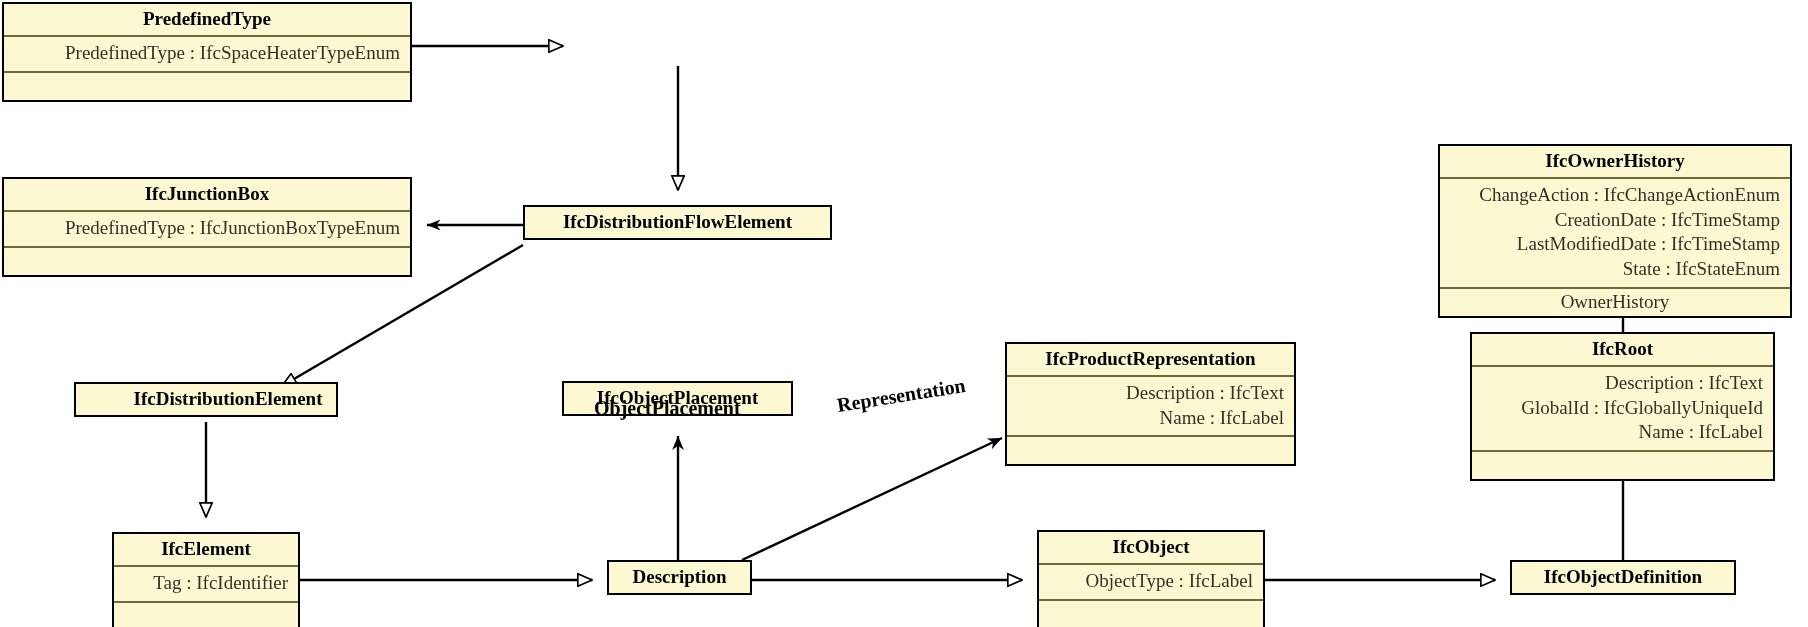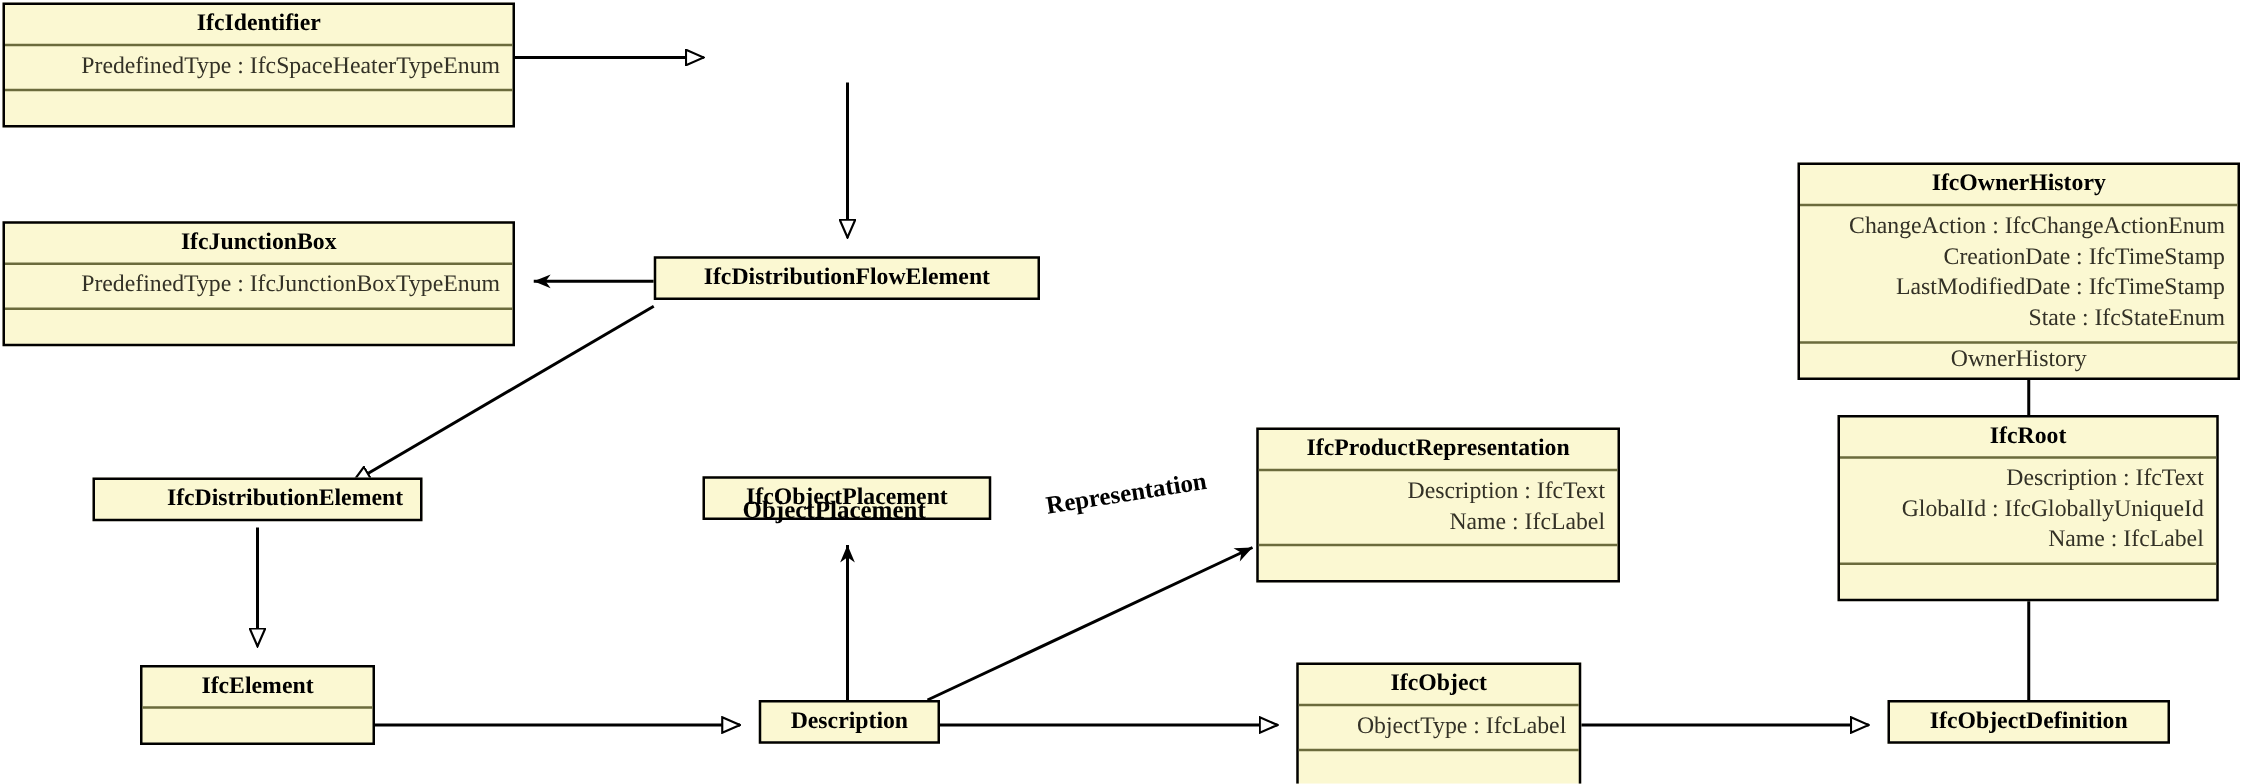--- a/index.html
+++ b/index.html
@@ -127,41 +127,41 @@
     <g>
       <path d="M1623,560 L1623,464" stroke="#000000" stroke-width="2.4" fill="none" marker-end="url(#hollow-tri)"></path>
     </g>
 
     <g>
       <path d="M1623,332 L1623,278" stroke="#000000" stroke-width="2.4" fill="none" marker-end="url(#open-arrow)"></path>
     </g>
   </svg>
 
   <div class="uml-class" style="left:2px; top:2px; width:410px;">
-    <div class="uml-name">IfcIdentifier</div>
+    <div class="uml-name">PredefinedType</div>
     <div class="uml-attrs">
       <span class="attr">PredefinedType : IfcSpaceHeaterTypeEnum</span>
     </div>
     <div class="uml-ops empty">&nbsp;</div>
   </div>
 
 
   <div class="uml-class" style="left:2px; top:177px; width:410px;">
     <div class="uml-name">IfcJunctionBox</div>
     <div class="uml-attrs">
       <span class="attr">PredefinedType : IfcJunctionBoxTypeEnum</span>
     </div>
     <div class="uml-ops empty">&nbsp;</div>
   </div>
 
   <div class="uml-class" style="left:523px; top:205px; width:309px;">
     <div class="uml-name">IfcDistributionFlowElement</div>
   </div>
 
-  <div class="uml-class" style="left:1438px; top:130px; width:354px;">
+  <div class="uml-class" style="left:1438px; top:144px; width:354px;">
     <div class="uml-name">IfcOwnerHistory</div>
     <div class="uml-attrs">
       <span class="attr">ChangeAction : IfcChangeActionEnum</span>
       <span class="attr">CreationDate : IfcTimeStamp</span>
       <span class="attr">LastModifiedDate : IfcTimeStamp</span>
       <span class="attr">State : IfcStateEnum</span>
     </div>
     <div class="uml-ops">OwnerHistory</div>
   </div>
 
@@ -187,20 +187,23 @@
   <div class="uml-class" style="left:74px; top:382px; width:264px;padding-left:44px;">
     <div class="uml-name">IfcDistributionElement</div>
   </div>
 
   <div class="uml-class" style="left:562px; top:381px; width:231px;">
     <div class="uml-name">IfcObjectPlacement</div>
   </div>
 
   <div class="uml-class" style="left:112px; top:532px; width:188px;">
     <div class="uml-name">IfcElement</div>
+    <div class="uml-attrs">
+      <span class="attr">Tag : IfcIdentifier</span>
+    </div>
     <div class="uml-ops empty">&nbsp;</div>
   </div>
 
   <div class="uml-class" style="left:607px; top:560px; width:145px;">
     <div class="uml-name">Description</div>
   </div>
 
   <div class="uml-class" style="left:1037px; top:530px; width:228px;">
     <div class="uml-name">IfcObject</div>
     <div class="uml-attrs">

